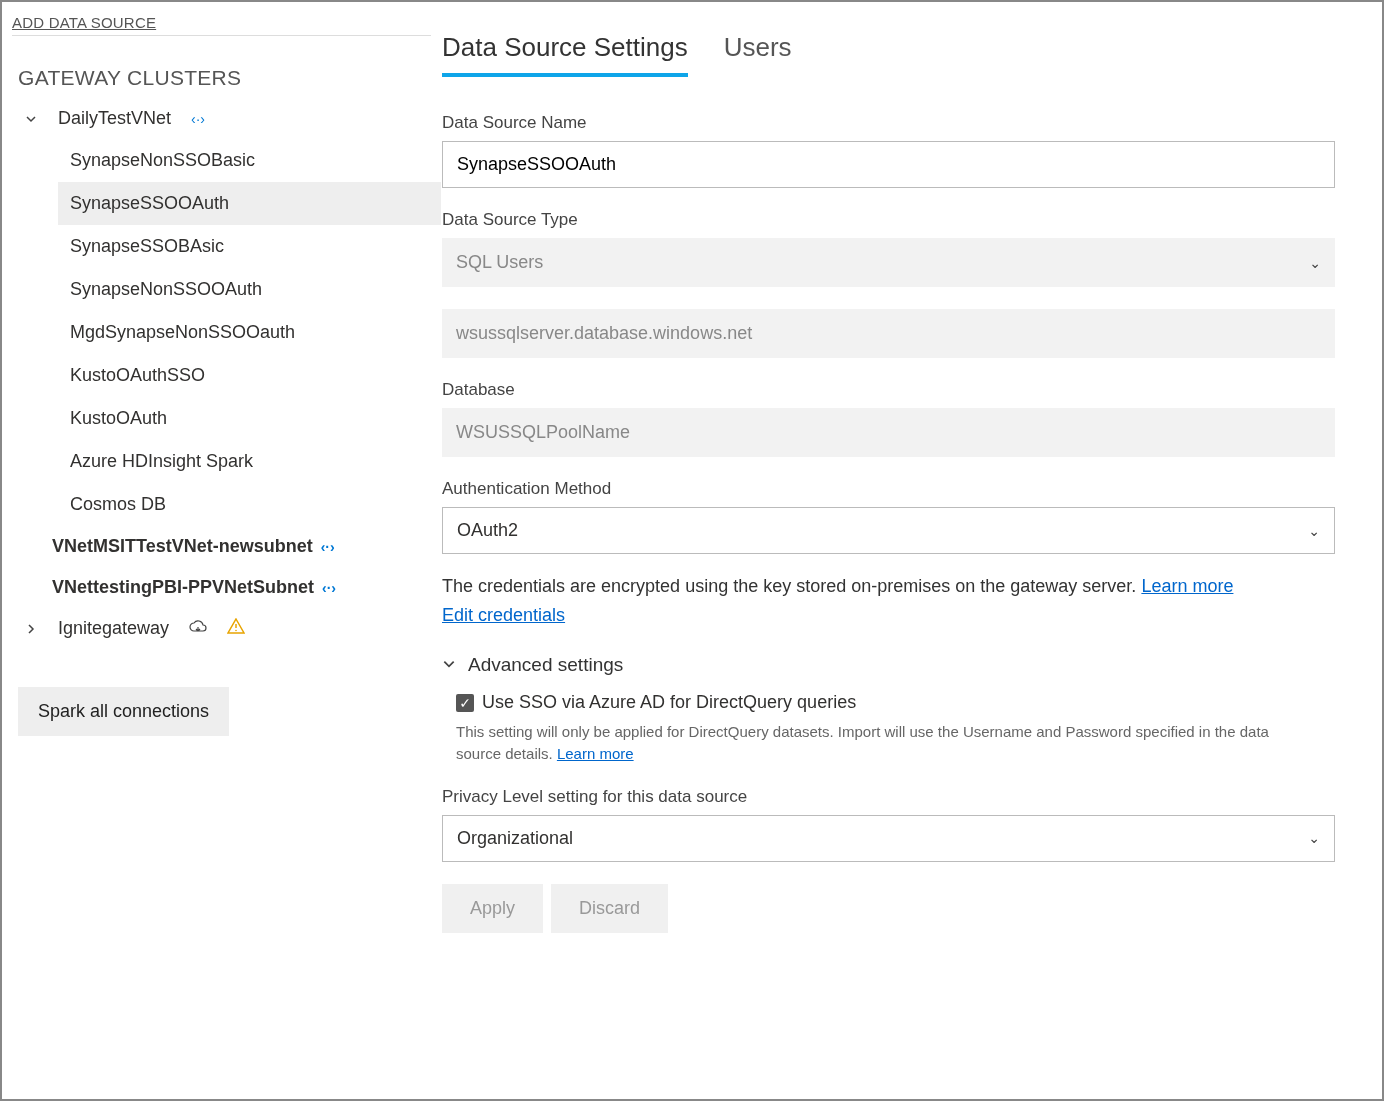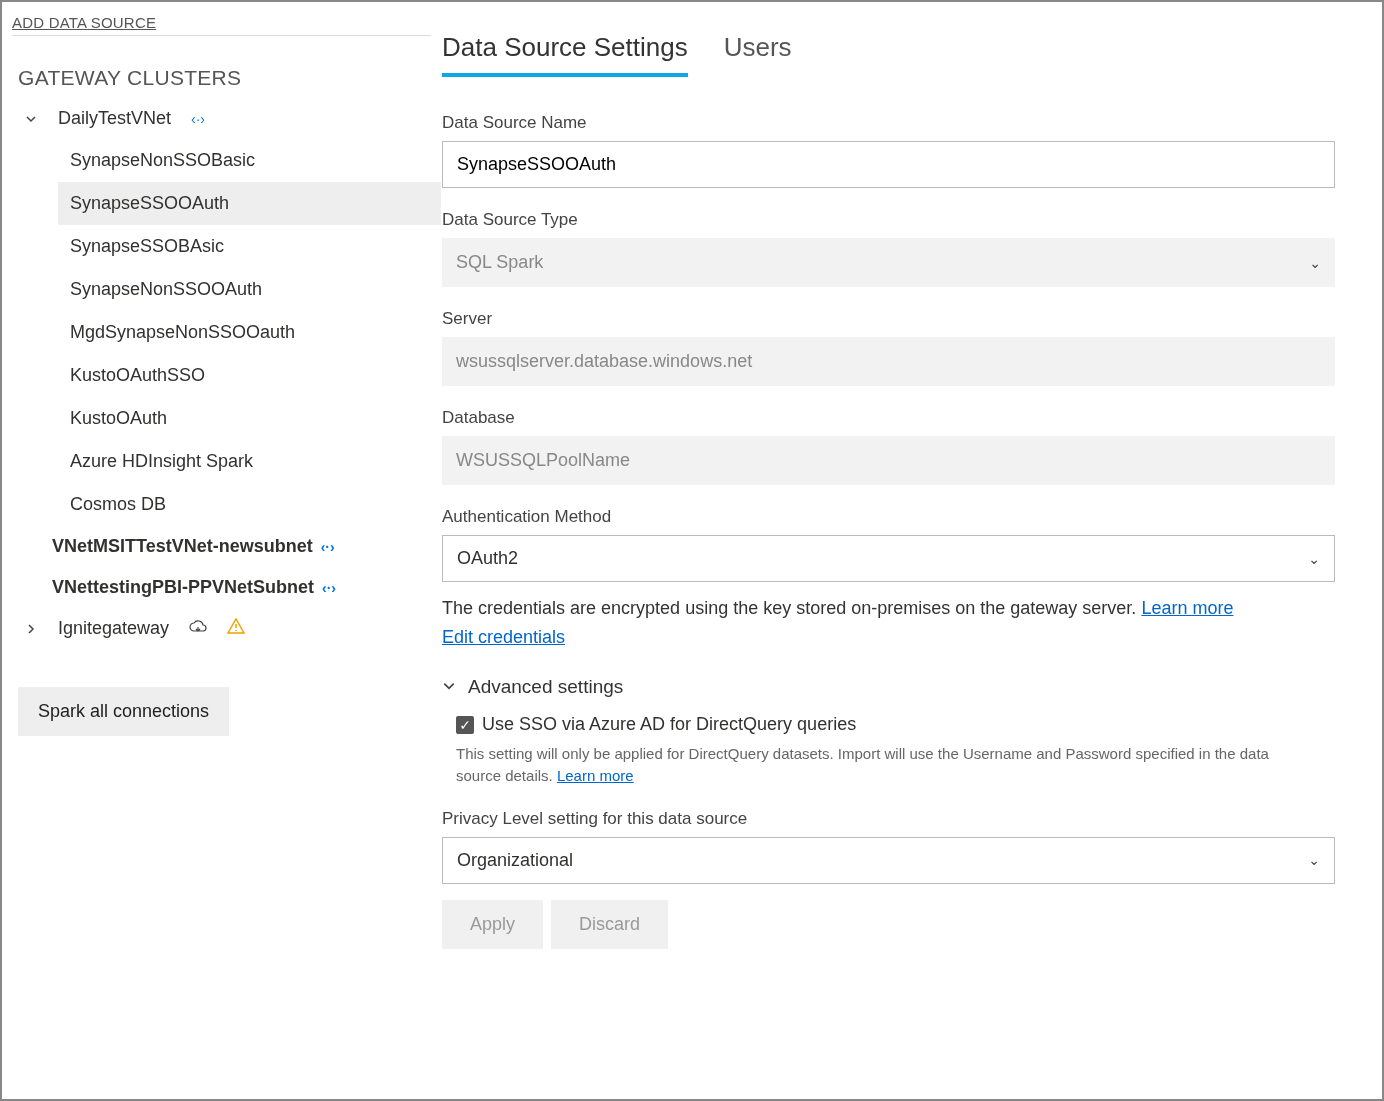--- a/index.html
+++ b/index.html
@@ -127,21 +127,21 @@
     margin-bottom: 22px;
     display: flex;
     justify-content: space-between;
     align-items: center;
   }
   .select-box {
     width: 95%;
     border: 1px solid #bbb;
     padding: 12px 14px;
     font-size: 18px;
-    margin-bottom: 16px;
+    margin-bottom: 22px;
     display: flex;
     justify-content: space-between;
     align-items: center;
     background: #fff;
   }
   .caret-down { font-size: 14px; color: #444; }
   .info-line {
     font-size: 18px;
     color: #333;
     margin-bottom: 8px;
@@ -266,25 +266,24 @@
     <div class="tab active">Data Source Settings</div>
     <div class="tab">Users</div>
   </div>
 
   <div class="form">
     <div class="field-label">Data Source Name</div>
     <input class="text-input" value="SynapseSSOOAuth" style="">
 
     <div class="field-label">Data Source Type</div>
     <div class="readonly-box">
-      <span>SQL Spark</span>
+      <span>SQL Users</span>
       <span class="caret-down">⌄</span>
     </div>
 
-    <div class="field-label">Server</div>
     <div class="readonly-box">
       <span>wsussqlserver.database.windows.net</span>
     </div>
 
     <div class="field-label">Database</div>
     <div class="readonly-box">
       <span>WSUSSQLPoolName</span>
     </div>
 
     <div class="field-label">Authentication Method</div>

